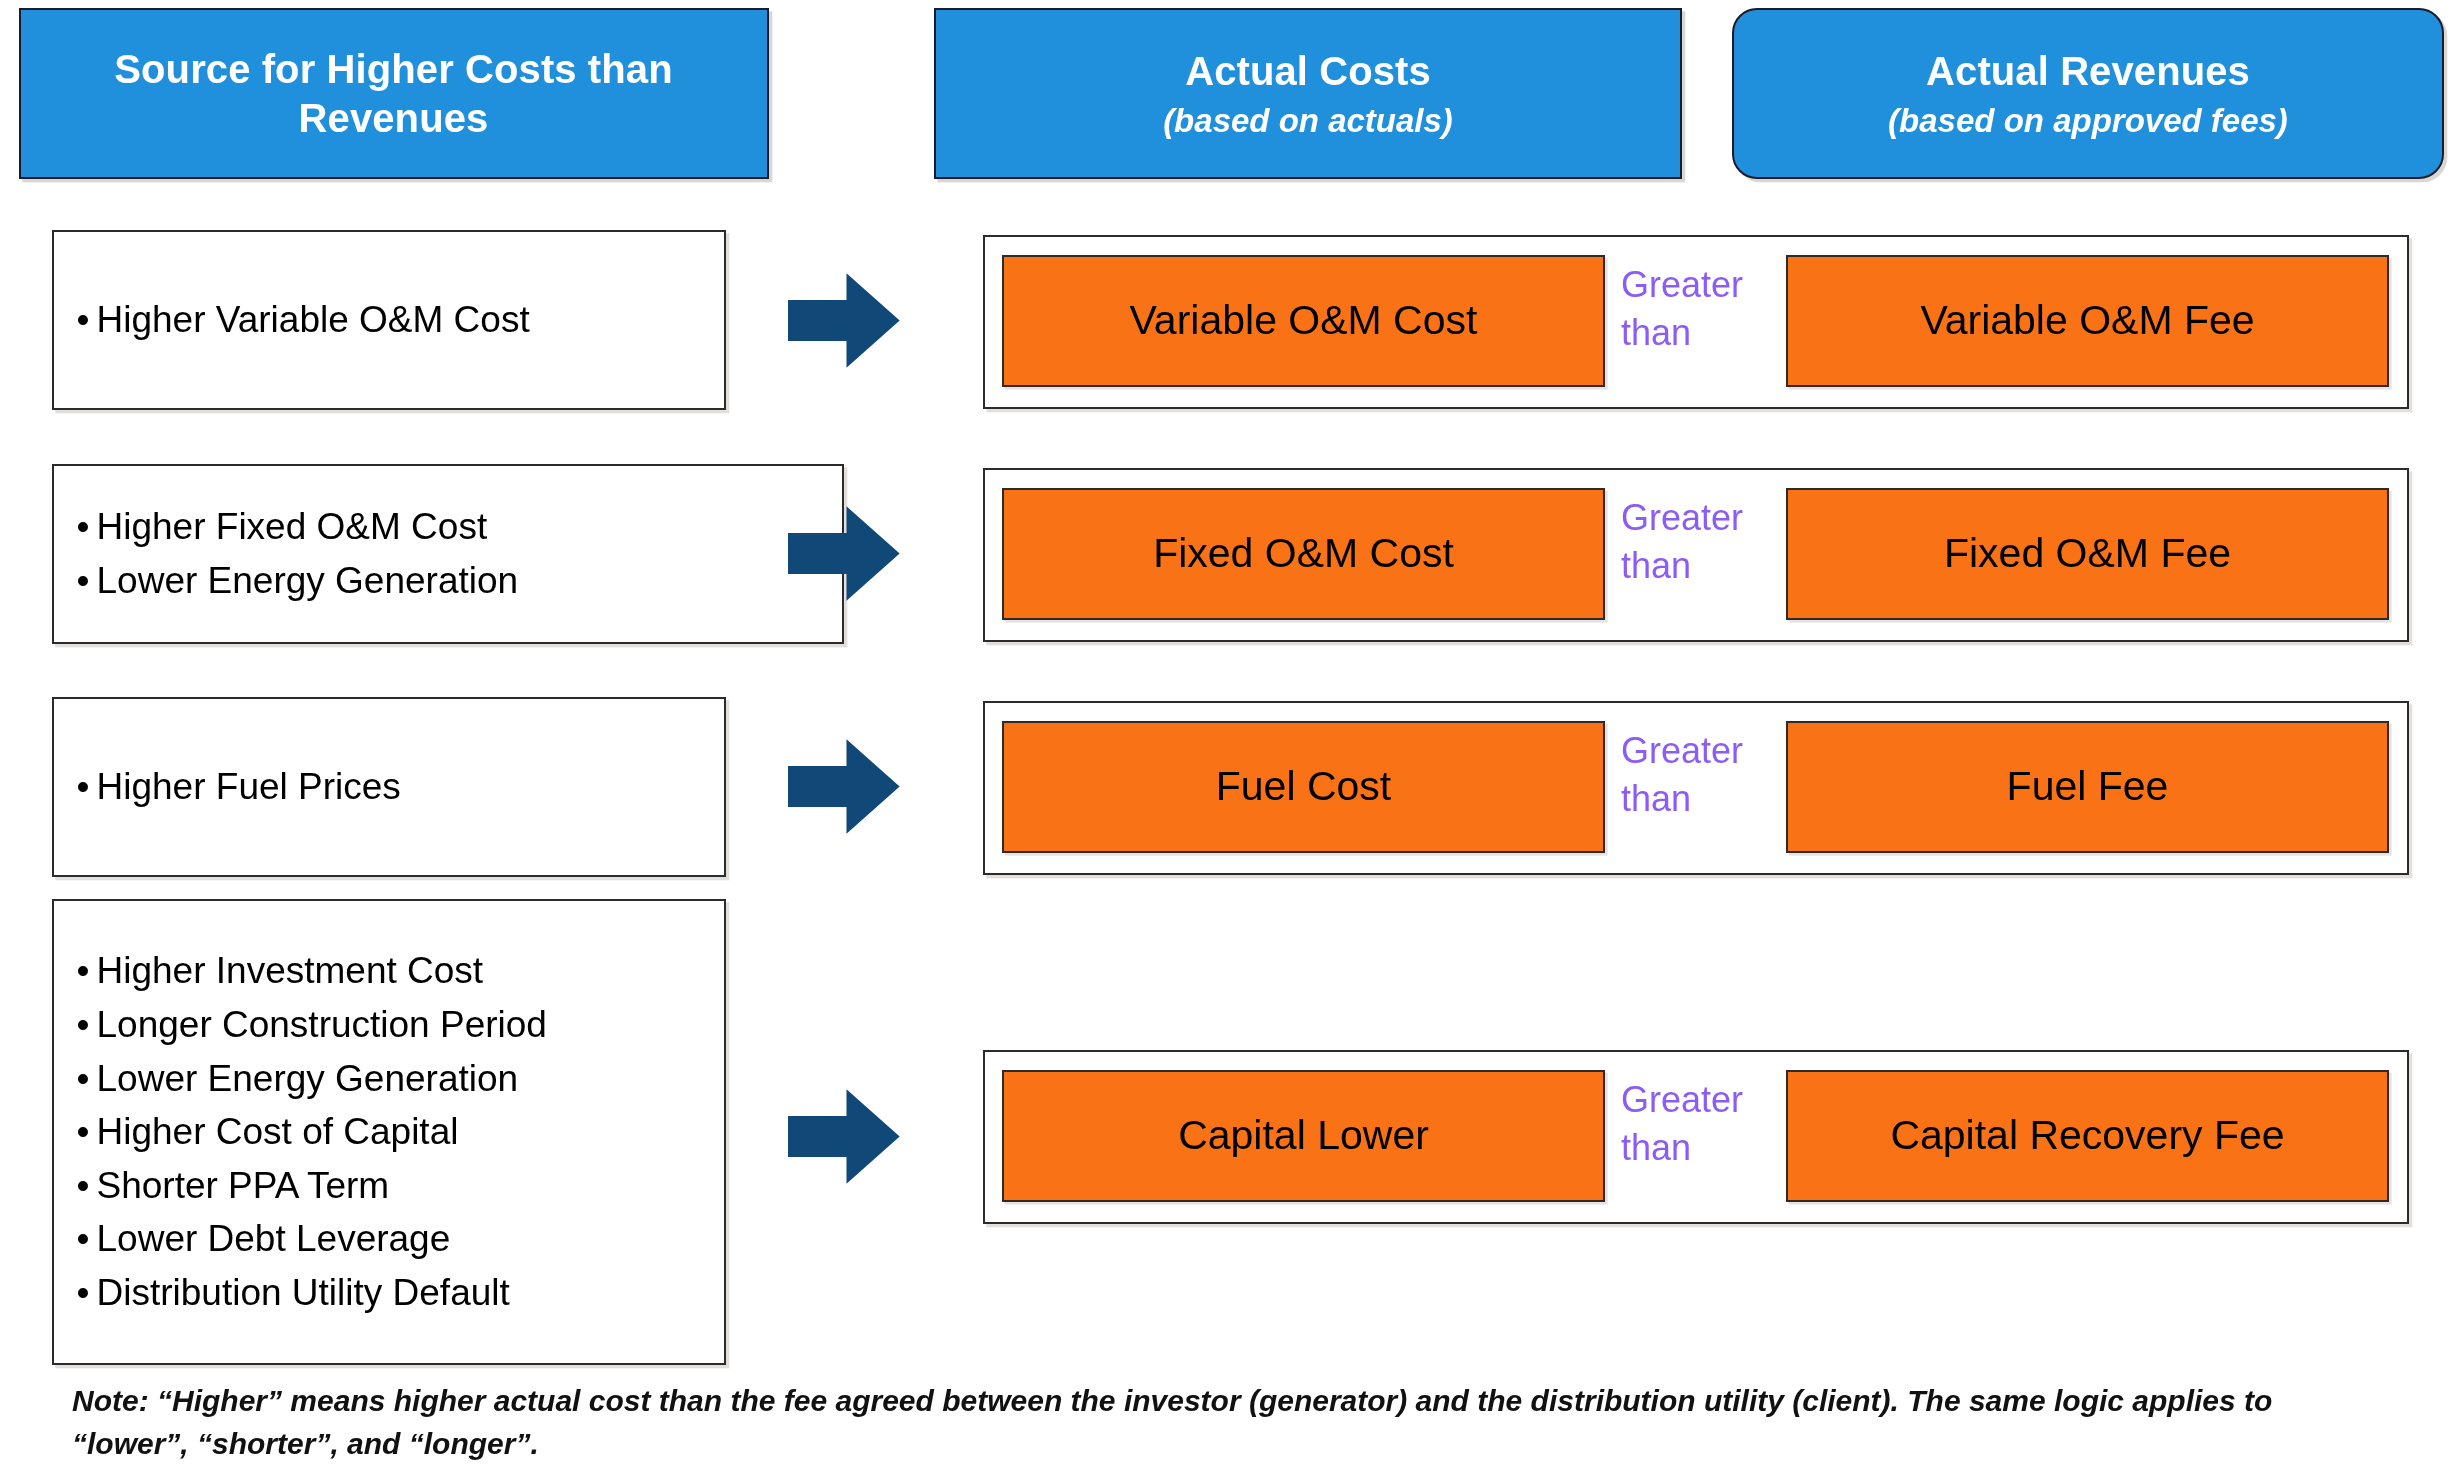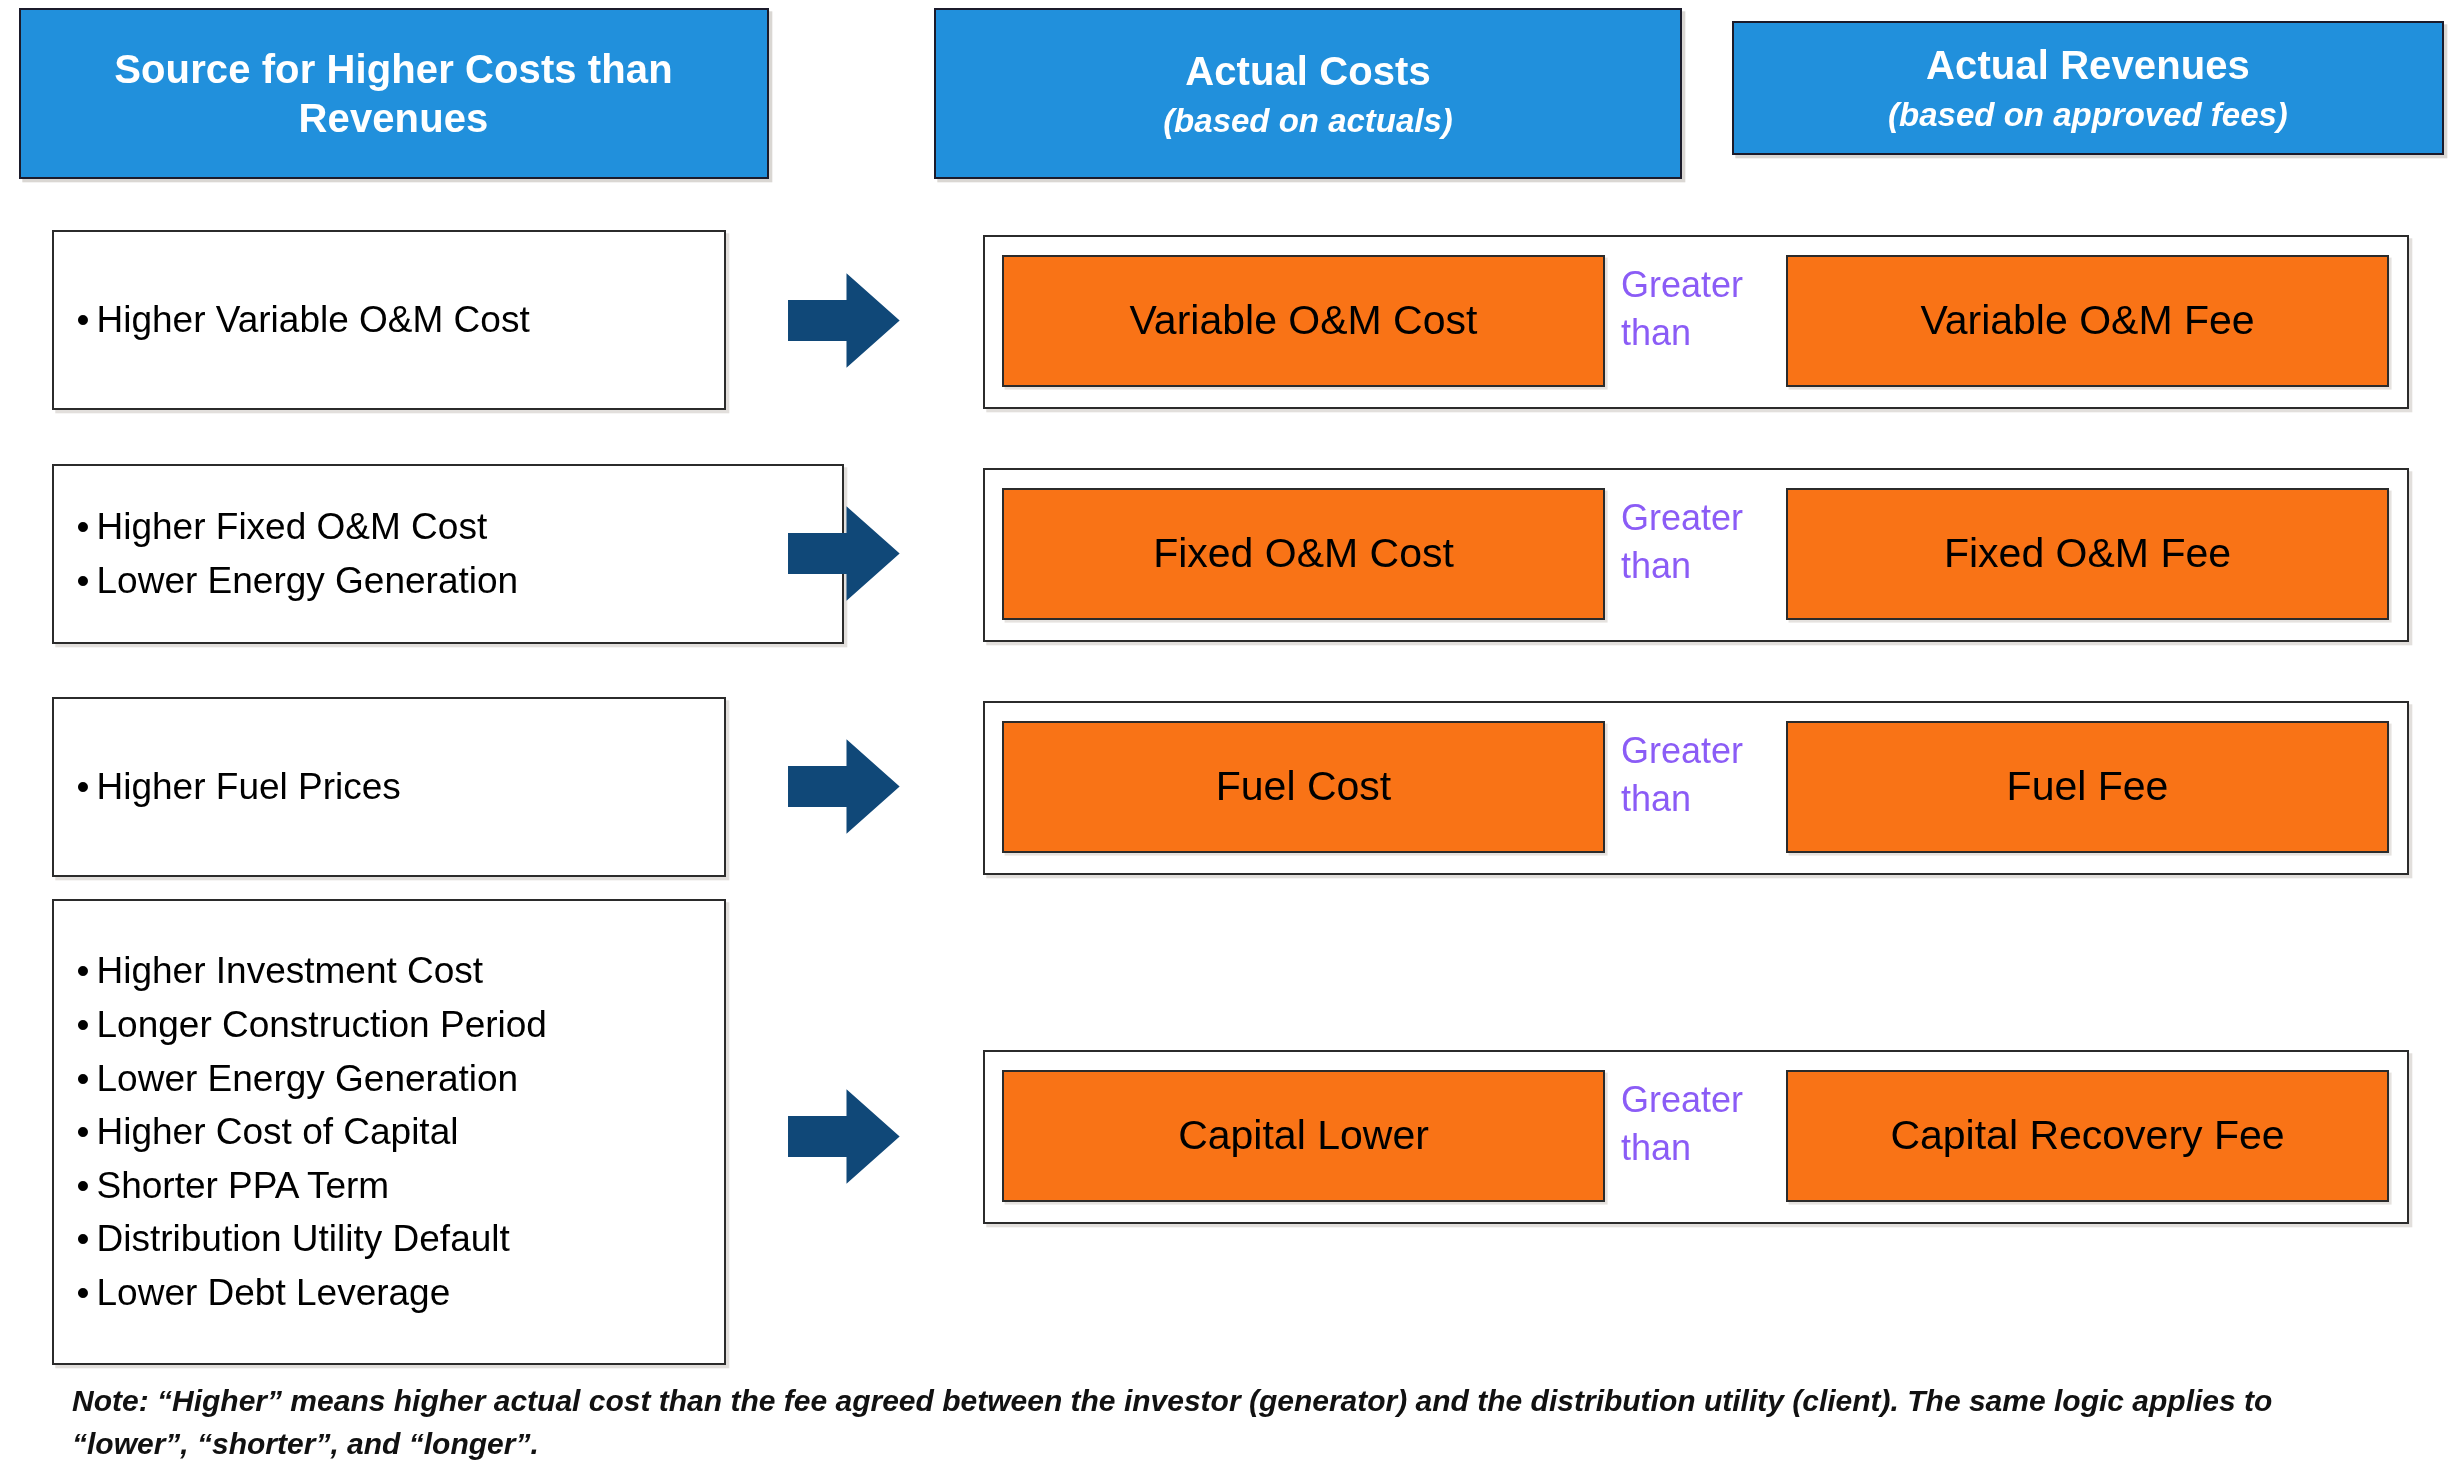--- a/index.html
+++ b/index.html
@@ -13,21 +13,21 @@
        box-sizing:border-box;display:flex;flex-direction:column;
        align-items:center;justify-content:center;color:#ffffff;
        box-shadow:3.3px 3.3px 0 rgba(150,140,130,0.35);}
   .hdr .t1{font-weight:bold;font-size:40px;line-height:1.22;text-align:center;
            letter-spacing:0.1px;}
   .hdr .t2{font-weight:bold;font-style:italic;font-size:33px;line-height:1.2;
            text-align:center;margin-top:5.3px;}
 
   #hdr-source  {left:18.5px;  top:8px;  width:750px; height:171px;}
   #hdr-costs   {left:934px;top:8px;  width:748px; height:171px;}
-  #hdr-revenues{left:1732px;top:21px;  width:712px; height:134px;}
+  #hdr-revenues{left:1732px;top:8px;  width:712px; height:171px;border-radius:25px;}
 
   
   .srcbox{position:absolute;left:52px;background:#fff;border:2.6px solid #2b2b2b;
           box-sizing:border-box;display:flex;flex-direction:column;
           justify-content:center;padding:0 0 0 22.5px;
           box-shadow:3.3px 3.3px 0 rgba(160,150,140,0.30);}
   .srcbox .bullet{font-size:37px;line-height:1.45;white-space:nowrap;}
   .srcbox .bullet .dot{display:inline-block;width:20px;}
 
   #src-1{top:230px;  width:674px; height:180px;}
@@ -100,22 +100,22 @@
   <div class="srcbox" id="src-3">
     <div class="bullet"><span class="dot">•</span><span>Higher Fuel Prices</span></div>
   </div>
 
   <div class="srcbox" id="src-4">
     <div class="bullet"><span class="dot">•</span><span>Higher Investment Cost</span></div>
     <div class="bullet"><span class="dot">•</span><span>Longer Construction Period</span></div>
     <div class="bullet"><span class="dot">•</span><span>Lower Energy Generation</span></div>
     <div class="bullet"><span class="dot">•</span><span>Higher Cost of Capital</span></div>
     <div class="bullet"><span class="dot">•</span><span>Shorter PPA Term</span></div>
+    <div class="bullet"><span class="dot">•</span><span>Lower Debt Leverage</span></div>
     <div class="bullet"><span class="dot">•</span><span>Distribution Utility Default</span></div>
-    <div class="bullet"><span class="dot">•</span><span>Lower Debt Leverage</span></div>
   </div>
 
   <div class="arrow" id="arrow-1">
     <svg viewBox="0 0 170 152" xmlns="http://www.w3.org/2000/svg">
         <path d="M0 45 L88 45 L88 5 L168 76 L88 147 L88 107 L0 107 Z" fill="#104878"></path>
       </svg>
   </div>
   <div class="arrow" id="arrow-2">
     <svg viewBox="0 0 170 152" xmlns="http://www.w3.org/2000/svg">
         <path d="M0 45 L88 45 L88 5 L168 76 L88 147 L88 107 L0 107 Z" fill="#104878"></path>

